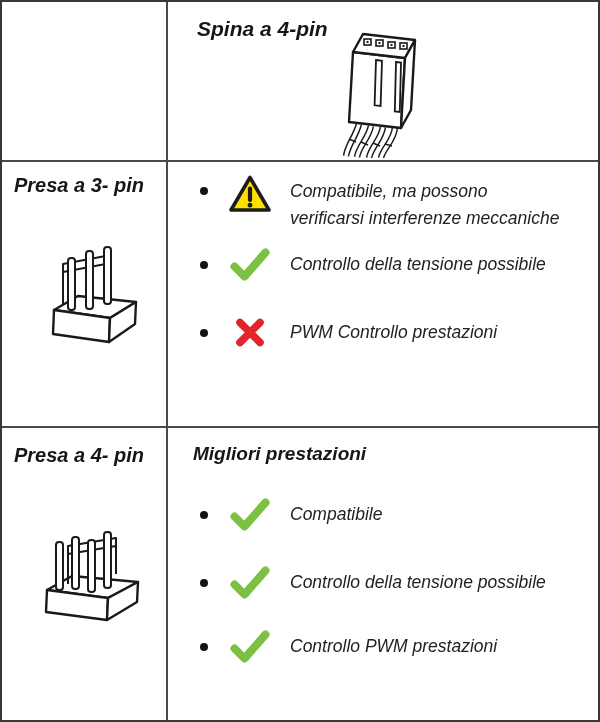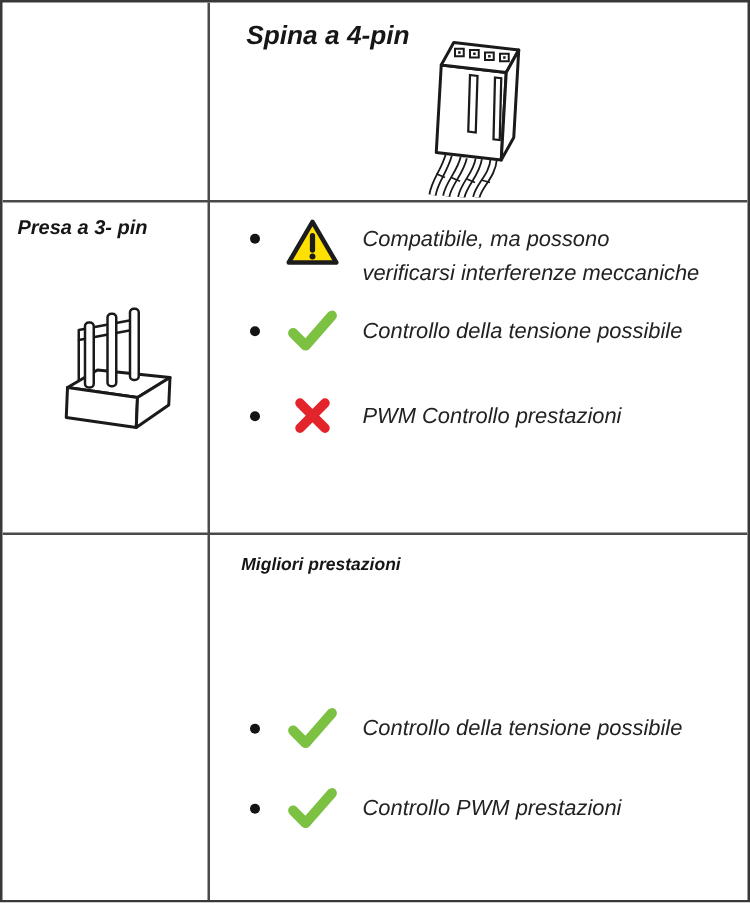--- a/index.html
+++ b/index.html
@@ -15,23 +15,23 @@
   .hline-1{top:158px;}
   .hline-2{top:424px;}
   .cell{position:absolute;box-sizing:border-box;}
   .cell-plug{left:166px;top:0;width:430px;height:158px;}
   .cell-3l{left:0;top:160px;width:164px;height:264px;}
   .cell-3r{left:166px;top:160px;width:430px;height:264px;}
   .cell-4l{left:0;top:426px;width:164px;height:292px;}
   .cell-4r{left:166px;top:426px;width:430px;height:292px;}
 
   .plug-title{position:absolute;left:29px;top:15px;font-size:21px;font-weight:700;color:#161616;}
-  .socket-label{position:absolute;left:12px;font-size:16px;font-weight:700;color:#161616;white-space:nowrap;}
+  .socket-label{position:absolute;left:12px;font-size:20px;font-weight:700;color:#161616;white-space:nowrap;}
   .lbl-3{top:12px;} .lbl-4{top:16px;}
-  .row-title{position:absolute;left:25px;top:15px;font-size:14px;font-weight:700;color:#161616;}
+  .row-title{position:absolute;left:25px;top:15px;font-size:19px;font-weight:700;color:#161616;}
 
   .illus{position:absolute;}
   .illus-plug{left:171px;top:24px;}
   .illus-3pin{left:46px;top:80px;}
   .illus-4pin{left:40px;top:102px;}
 
   .item{position:absolute;left:32px;right:4px;display:flex;align-items:center;}
   .item.multiline{align-items:flex-start;}
   .bullet{flex:0 0 auto;width:8px;height:8px;border-radius:50%;background:#141414;margin-right:20px;}
   .item.multiline .bullet{margin-top:13px;}
@@ -151,23 +151,60 @@
       <span class="bullet"></span>
       <span class="icon-box">
         <svg width="30" height="31" viewBox="0 0 30 31">
           <path d="M5,5.5 L25,25.5 M25,5.5 L5,25.5" stroke="#e3242b" stroke-width="7.6" stroke-linecap="round"></path>
         </svg>
       </span>
       <span class="item-text">PWM Controllo prestazioni</span>
     </div>
   </div>
 
+  <div class="cell cell-4l">
+    <div class="socket-label lbl-4">Presa a 4- pin</div>
+    <div class="illus illus-4pin">
+      <svg width="100" height="96" viewBox="0 0 100 96" fill="none">
+
+        <g stroke="#1a1a1a" stroke-width="2.4" stroke-linejoin="round" fill="#fff">
+          <path d="M5,60 L30,46 L96,52 L66,68 Z"></path>
+          <path d="M5,60 L66,68 L65,90 L4,82 Z"></path>
+          <path d="M66,68 L96,52 L95,72 L65,90 Z"></path>
+        </g>
+
+        <g stroke="#1a1a1a" stroke-width="2" stroke-linejoin="round" fill="#fff">
+          <path d="M26,16 L74,8 L74,16 L26,24 Z"></path>
+          <path d="M26,24 L26,54"></path>
+          <path d="M32,23 L32,52"></path>
+          <path d="M68,17 L68,46"></path>
+          <path d="M74,16 L74,44"></path>
+        </g>
+
+        <g stroke="#1a1a1a" stroke-width="2" fill="#fff">
+          <rect x="14" y="12" width="7" height="48" rx="3"></rect>
+          <rect x="30" y="7" width="7" height="52" rx="3"></rect>
+          <rect x="46" y="10" width="7" height="52" rx="3"></rect>
+          <rect x="62" y="2" width="7" height="56" rx="3"></rect>
+        </g>
+      </svg>
+    </div>
+  </div>
 
   <div class="cell cell-4r">
     <div class="row-title">Migliori prestazioni</div>
+    <div class="item i4-1">
+      <span class="bullet"></span>
+      <span class="icon-box">
+        <svg width="40" height="33" viewBox="0 0 40 33">
+          <path d="M4.5,18.5 L14.5,28.5 L35.5,4.5" fill="none" stroke="#7cc142" stroke-width="8" stroke-linecap="round" stroke-linejoin="round"></path>
+        </svg>
+      </span>
+      <span class="item-text">Compatibile</span>
+    </div>
     <div class="item i4-2">
       <span class="bullet"></span>
       <span class="icon-box">
         <svg width="40" height="33" viewBox="0 0 40 33">
           <path d="M4.5,18.5 L14.5,28.5 L35.5,4.5" fill="none" stroke="#7cc142" stroke-width="8" stroke-linecap="round" stroke-linejoin="round"></path>
         </svg>
       </span>
       <span class="item-text">Controllo della tensione possibile</span>
     </div>
     <div class="item i4-3">

